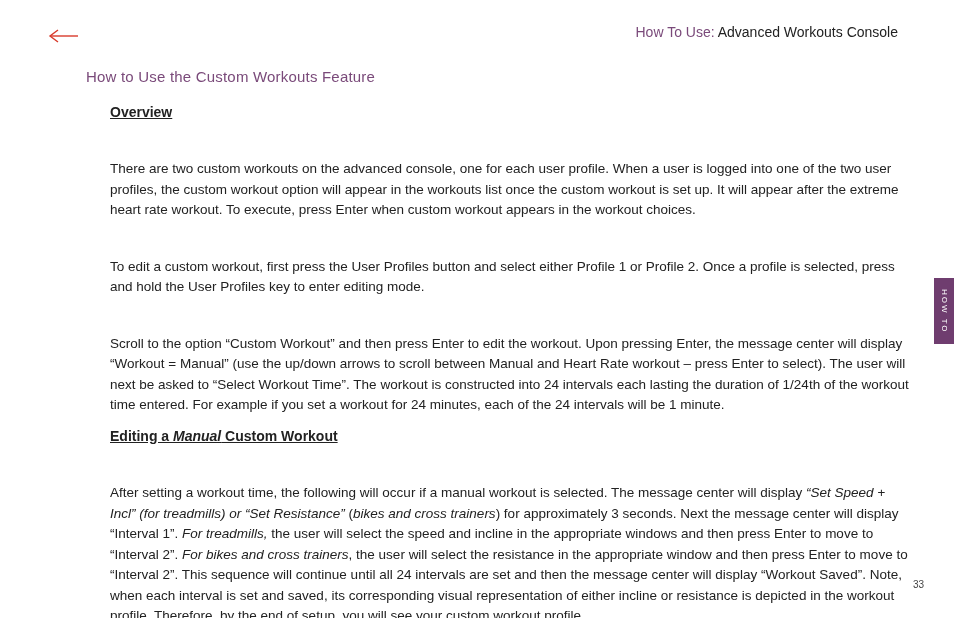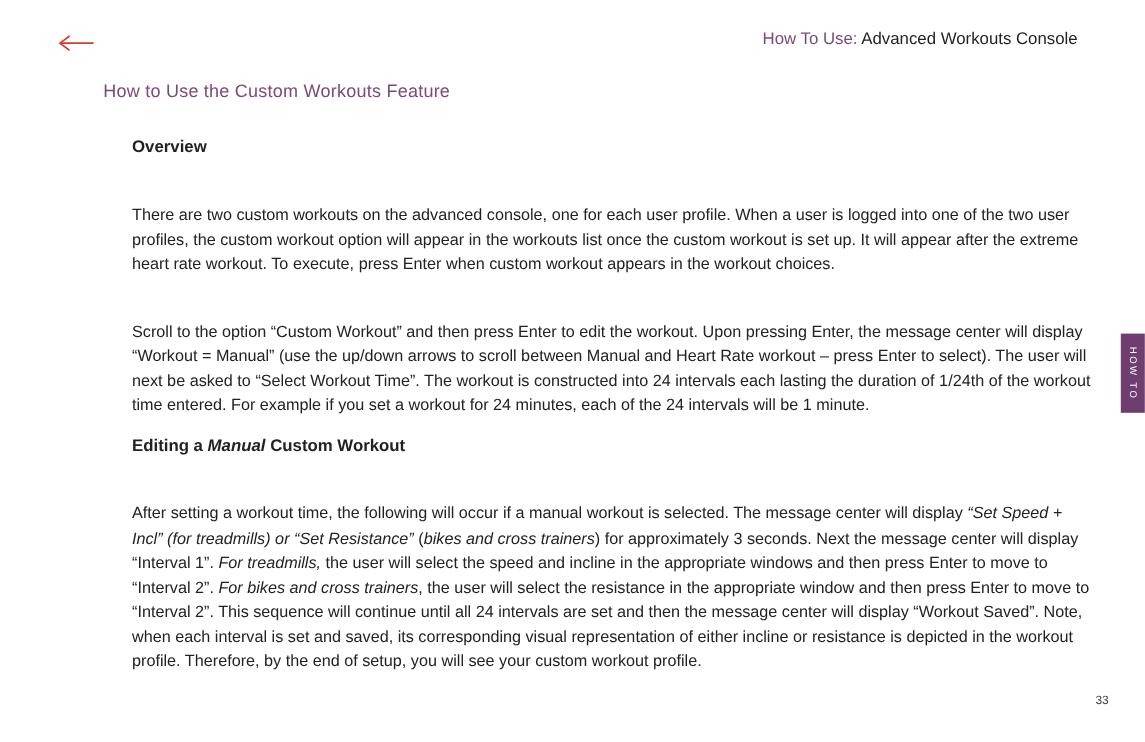--- a/index.html
+++ b/index.html
@@ -44,21 +44,22 @@
     left: 110px;
     width: 800px;
     font-size: 13.5px;
     line-height: 1.52;
     color: #222;
   }
   .content h3 {
     font-size: 14px;
     font-weight: 700;
     margin-bottom: 6px;
-    margin-top: 12px;
+    margin-top: 2px;
+    text-decoration: underline;
   }
   .content p { margin-bottom: 10px; margin-top: 36px; }
   .sub-heading { margin-top: 8px; }
   .sub-heading .em { font-style: italic; font-weight: 700; }
   .p-italic { font-style: italic; }
   .side-tab {
     position: absolute;
     right: 0;
     top: 278px;
     width: 20px;
@@ -96,20 +97,21 @@
 
 <div class="header-breadcrumb">
   <span class="crumb-prefix">How To Use:</span><span> Advanced Workouts Console</span>
 </div>
 
 <h1 class="page-title">How to Use the Custom Workouts Feature</h1>
 
 <div class="content">
   <h3>Overview</h3>
   <p>There are two custom workouts on the advanced console, one for each user profile. When a user is logged into one of the two user profiles, the custom workout option will appear in the workouts list once the custom workout is set up. It will appear after the extreme heart rate workout. To execute, press Enter when custom workout appears in the workout choices.</p>
+  <p>To edit a custom workout, first press the User Profiles button and select either Profile 1 or Profile 2. Once a profile is selected, press and hold the User Profiles key to enter editing mode.</p>
   <p>Scroll to the option “Custom Workout” and then press Enter to edit the workout.  Upon pressing Enter, the message center will display “Workout = Manual” (use the up/down arrows to scroll between Manual and Heart Rate workout – press Enter to select).  The user will next be asked to “Select Workout Time”. The workout is constructed into 24 intervals each lasting the duration of 1/24th of the workout time entered.  For example if you set a workout for 24 minutes, each of the 24 intervals will be 1 minute.</p>
 
   <h3 class="sub-heading">
     <span>Editing a </span><span class="em">Manual</span><span> Custom Workout</span>
   </h3>
   <p>
     <span>After setting a workout time, the following will occur if a manual workout is selected. The message center will display </span><span class="p-italic">“Set Speed + Incl” (for treadmills) or “Set Resistance”</span><span> (</span><span class="p-italic">bikes and cross trainers</span><span>) for approximately 3 seconds. Next the message center will display “Interval 1”. </span><span class="p-italic">For treadmills,</span><span> the user will select the speed and incline in the appropriate windows and then press Enter to move to “Interval 2”. </span><span class="p-italic">For bikes and cross trainers</span><span>, the user will select the resistance in the appropriate window and then press Enter to move to “Interval 2”. This sequence will continue until all 24 intervals are set and then the message center will display “Workout Saved”. Note, when each interval is set and saved, its corresponding visual representation of either incline or resistance is depicted in the workout profile. Therefore, by the end of setup, you will see your custom workout profile.</span>
   </p>
 </div>
 

